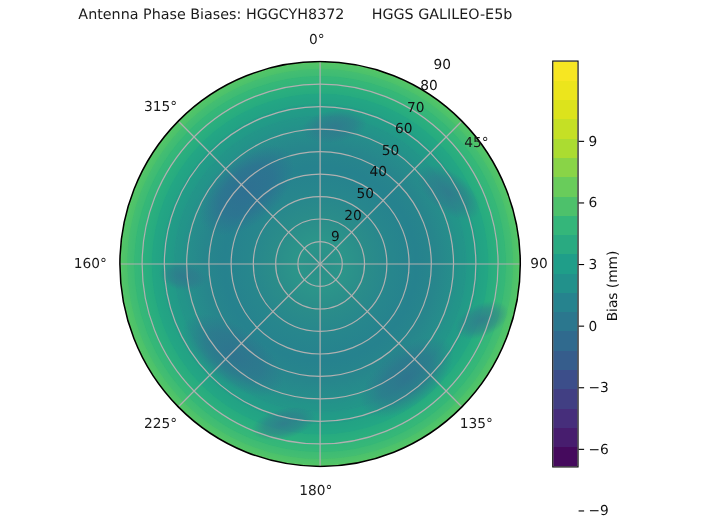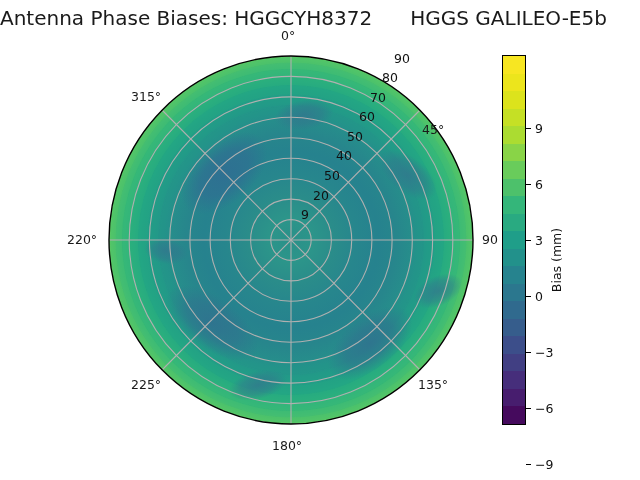--- a/index.html
+++ b/index.html
@@ -19,21 +19,21 @@
     width: 640px;
     height: 480px;
     background: #ffffff;
   }
   #fig-title {
     position: absolute;
     left: 0;
     top: 6px;
     width: 537px;
     text-align: center;
-    font-size: 20px;
+    font-size: 13px;
     color: #1a1a1a;
     white-space: pre;
     letter-spacing: 0px;
   }
   
   #polar-wrap {
     position: absolute;
     left: 108px;
     top: 55px;
     width: 366px;
@@ -205,21 +205,21 @@
     <span class="r-label" style="left:274px; top:15px;">80</span>
     <span class="r-label" style="left:286px; top:-4px;">90</span>
   </div>
 
   <span class="theta-label" style="left:281px; top:28px;">0°</span>
   <span class="theta-label" style="left:422px; top:86px;margin-top:36px;">45°</span>
   <span class="theta-label" style="left:482px; top:232px;">90</span>
   <span class="theta-label" style="left:418px; top:377px;">135°</span>
   <span class="theta-label" style="left:272px; top:438px;text-align:right;">180°</span>
   <span class="theta-label" style="left:131px; top:377px;">225°</span>
-  <span class="theta-label" style="left:67px;  top:232px;">220°</span>
+  <span class="theta-label" style="left:67px;  top:232px;">160°</span>
   <span class="theta-label" style="left:131px; top:89px;">315°</span>
 
   <div id="colorbar-wrap">
     <div id="colorbar-gradient" style="background: linear-gradient(rgb(247, 230, 34) 0%, rgb(247, 230, 34) 4.762%, rgb(236, 229, 28) 4.762%, rgb(236, 229, 28) 9.524%, rgb(220, 227, 28) 9.524%, rgb(220, 227, 28) 14.286%, rgb(197, 224, 37) 14.286%, rgb(197, 224, 37) 19.048%, rgb(171, 220, 49) 19.048%, rgb(171, 220, 49) 23.81%, rgb(137, 212, 71) 23.81%, rgb(137, 212, 71) 28.571%, rgb(105, 204, 91) 28.571%, rgb(105, 204, 91) 33.333%, rgb(77, 193, 107) 33.333%, rgb(77, 193, 107) 38.095%, rgb(52, 182, 122) 38.095%, rgb(52, 182, 122) 42.857%, rgb(41, 170, 129) 42.857%, rgb(41, 170, 129) 47.619%, rgb(31, 158, 137) 47.619%, rgb(31, 158, 137) 52.381%, rgb(34, 145, 139) 52.381%, rgb(34, 145, 139) 57.143%, rgb(38, 131, 142) 57.143%, rgb(38, 131, 142) 61.905%, rgb(43, 119, 142) 61.905%, rgb(43, 119, 142) 66.667%, rgb(48, 106, 142) 66.667%, rgb(48, 106, 142) 71.429%, rgb(54, 93, 140) 71.429%, rgb(54, 93, 140) 76.19%, rgb(60, 78, 138) 76.19%, rgb(60, 78, 138) 80.952%, rgb(65, 63, 131) 80.952%, rgb(65, 63, 131) 85.714%, rgb(70, 46, 123) 85.714%, rgb(70, 46, 123) 90.476%, rgb(71, 29, 110) 90.476%, rgb(71, 29, 110) 95.238%, rgb(69, 10, 93) 95.238%, rgb(69, 10, 93) 100%);"></div>
 
     <div class="cb-tick" style="top:73px;"></div>
     <div class="cb-tick" style="top:129px;"></div>
     <div class="cb-tick" style="top:185px;"></div>
     <div class="cb-tick" style="top:241px;"></div>
     <div class="cb-tick" style="top:297px;"></div>

